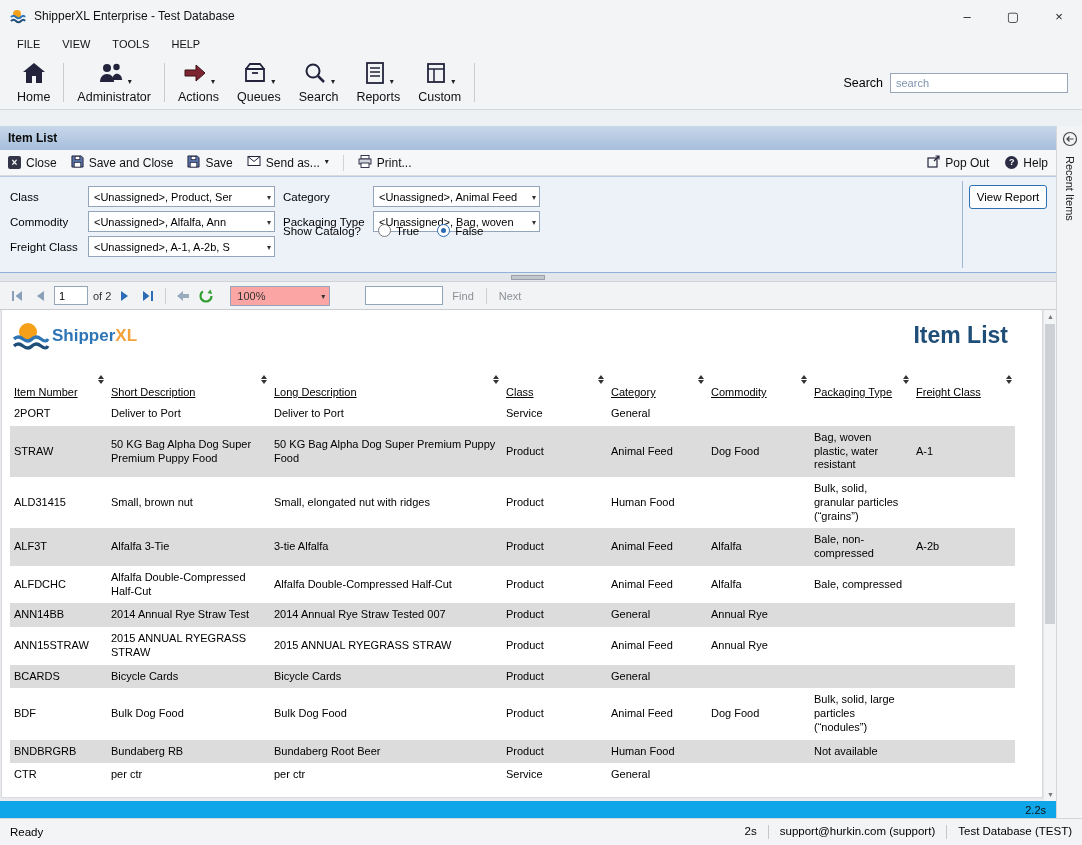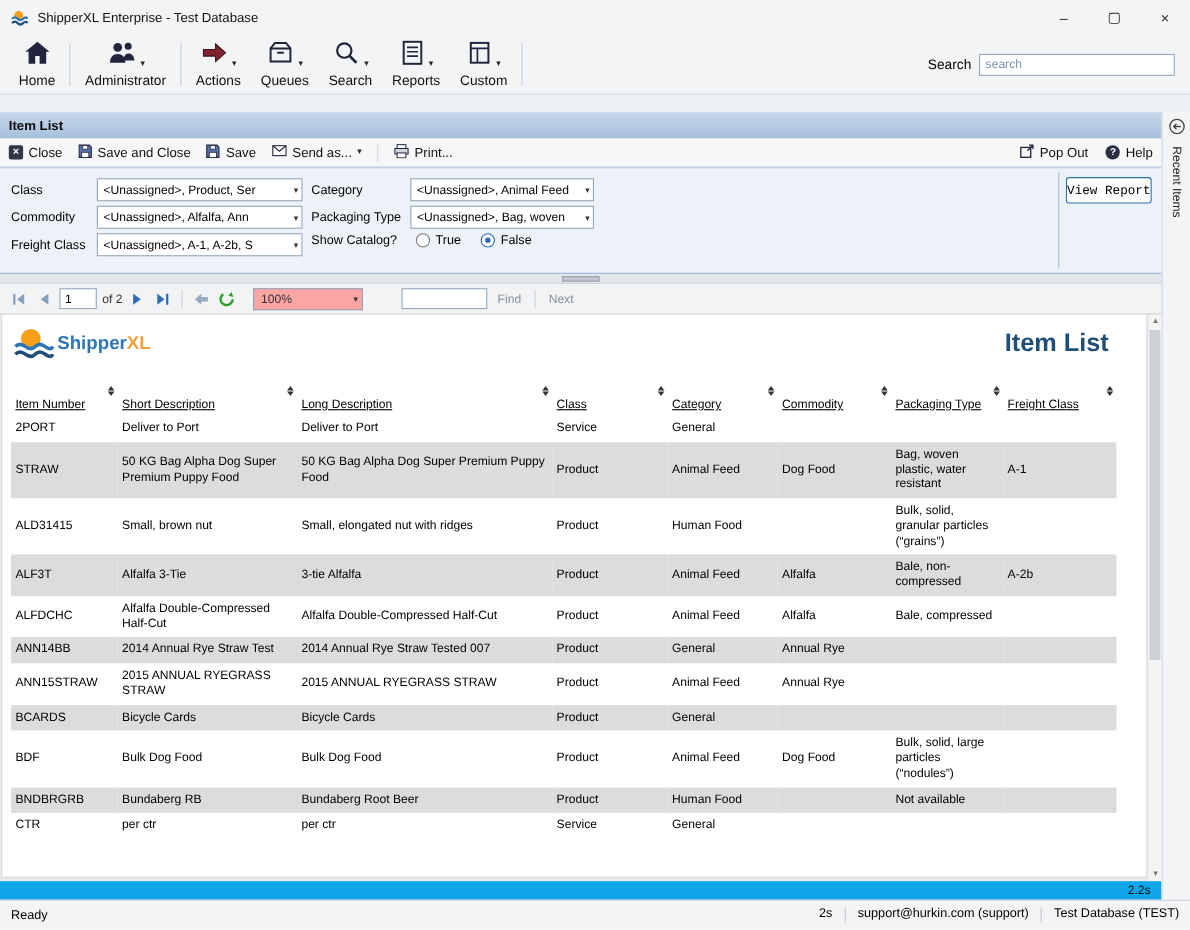--- a/index.html
+++ b/index.html
@@ -46,21 +46,21 @@
   
   .filterpanel { flex:0 0 97px; background:#edf2f9; border-top:1px solid #b7c9e0; border-bottom:1px solid #8fb0d8; position:relative; }
   .fp-item { position:absolute; display:flex; align-items:center; }
   .fp-label { font-size:11.5px; }
   .fp-select { height:21px; background:#fff; border:1px solid #93a5bb; display:flex; align-items:center; padding:0 16px 0 5px; position:relative; font-size:11px; white-space:nowrap; overflow:hidden; }
   .fp-select .caret2 { position:absolute; right:3px; top:50%; transform:translateY(-50%); font-size:8px; color:#333; }
   .radio { width:13px; height:13px; border:1px solid #7b7b7b; border-radius:50%; background:#fff; display:inline-block; position:relative; }
   .radio.sel { border-color:#2d6cb5; }
   .radio.sel::after { content:""; position:absolute; left:3px; top:3px; width:5px; height:5px; border-radius:50%; background:#2d6cb5; }
   .fp-divider { position:absolute; left:962px; top:4px; bottom:4px; width:1px; background:#9fb6d4; }
-  .fp-viewreport { position:absolute; right:9px; top:8px; width:78px; height:24px; background:#fdfdfe; border:1px solid #2e6fb0; border-radius:3px; font-size:11.5px; font-family:Liberation Mono, monospace; display:flex; align-items:center; justify-content:center; }
+  .fp-viewreport { position:absolute; right:9px; top:8px; width:78px; height:24px; background:#fdfdfe; border:1px solid #2e6fb0; border-radius:3px; font-size:11.5px; font-family:Liberation Sans, sans-serif; display:flex; align-items:center; justify-content:center; }
 
   .splitter { flex:0 0 9px; background:#e3e6ea; position:relative; border-bottom:1px solid #cfd3d7; }
   .splitter .grip { position:absolute; left:50%; top:2px; transform:translateX(-50%); width:34px; height:5px; background:#c2c7cd; border:1px solid #9aa0a8; }
 
   
   .rpt-toolbar { flex:0 0 28px; background:#f1f3f5; border-bottom:1px solid #c9cdd2; display:flex; align-items:center; padding:0 8px; gap:5px; font-size:11px; color:#333; }
   .nav-ico { display:flex; align-items:center; justify-content:center; width:18px; height:18px; }
   .page-input { width:34px; height:19px; border:1px solid #93a5bb; padding:0 4px; font-size:11px; font-family:inherit; }
   .zoom-select { width:100px; height:20px; background:#fca5a5; border:1px solid #93a5bb; position:relative; display:flex; align-items:center; padding:0 16px 0 6px; margin-left:10px; }
   .zoom-select .caret2 { position:absolute; right:4px; top:50%; transform:translateY(-50%); font-size:8px; color:#333; }
@@ -116,20 +116,26 @@
       </svg>
     </span>
     <span class="tb-title">ShipperXL Enterprise - Test Database</span>
     <div class="win-controls">
       <span class="win-btn">–</span>
       <span class="win-btn">▢</span>
       <span class="win-btn">×</span>
     </div>
   </div>
 
+  <div class="menubar">
+    <span class="menu-item">FILE</span>
+    <span class="menu-item">VIEW</span>
+    <span class="menu-item">TOOLS</span>
+    <span class="menu-item">HELP</span>
+  </div>
 
   <div class="toolbar">
     <div class="tb-btn">
       <div class="tb-ico-row">
         <span>
           <svg width="26" height="24" viewBox="0 0 26 24">
               <path d="M13 2 L24 11 H21 V22 H15 V15 H11 V22 H5 V11 H2 Z" fill="#23233c"></path>
             </svg>
         </span>
       </div>
@@ -317,21 +323,21 @@
             <span class="caret2">▾</span>
           </div>
         </div>
         <div class="fp-item" style="left:283px; top:34px;">
           <span class="fp-label" style="width:90px">Packaging Type</span>
           <div class="fp-select" style="width:167px">
             <span>&lt;Unassigned&gt;, Bag, woven</span>
             <span class="caret2">▾</span>
           </div>
         </div>
-        <div class="fp-item" style="left:283px; top:59px; gap:5px;">
+        <div class="fp-item" style="left:283px; top:47px; gap:5px;">
           <span class="fp-label" style="width:90px">Show Catalog?</span>
           <span class="radio"></span>
           <span class="fp-label">True</span>
           <span style="width:8px"></span>
           <span class="radio sel"></span>
           <span class="fp-label">False</span>
         </div>
         <div class="fp-divider"></div>
         <button class="fp-viewreport">View Report</button>
       </div>

